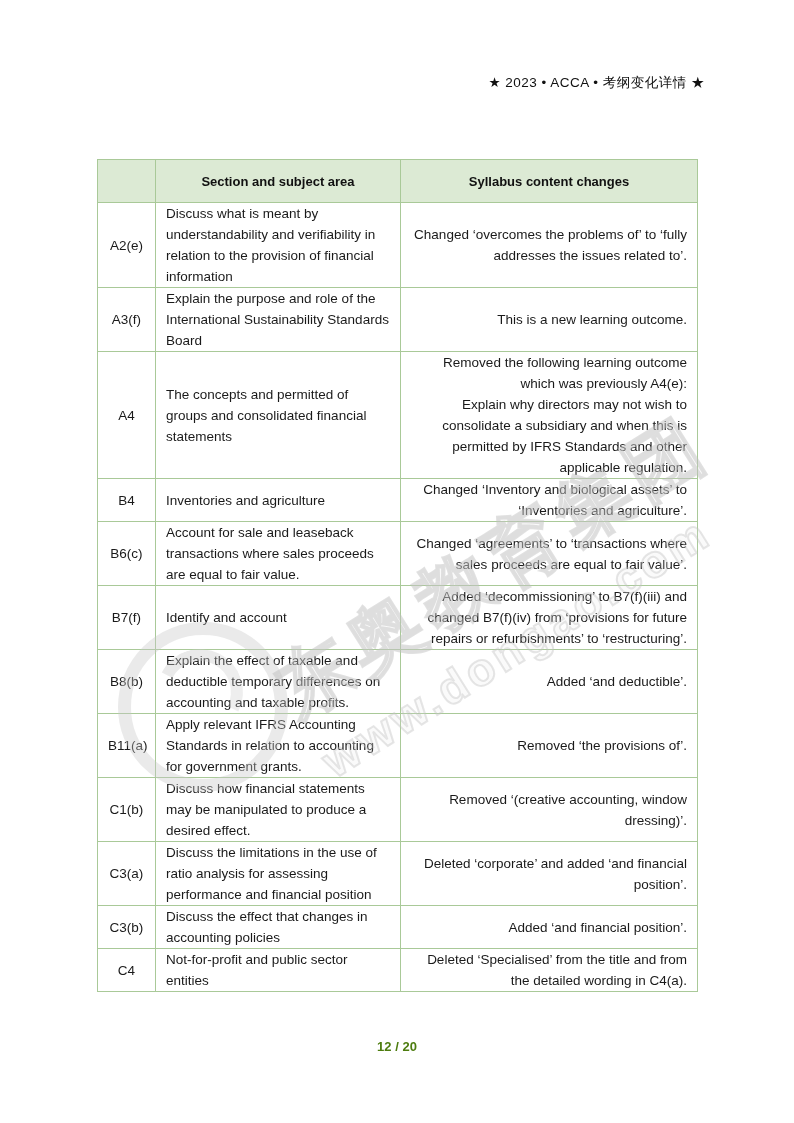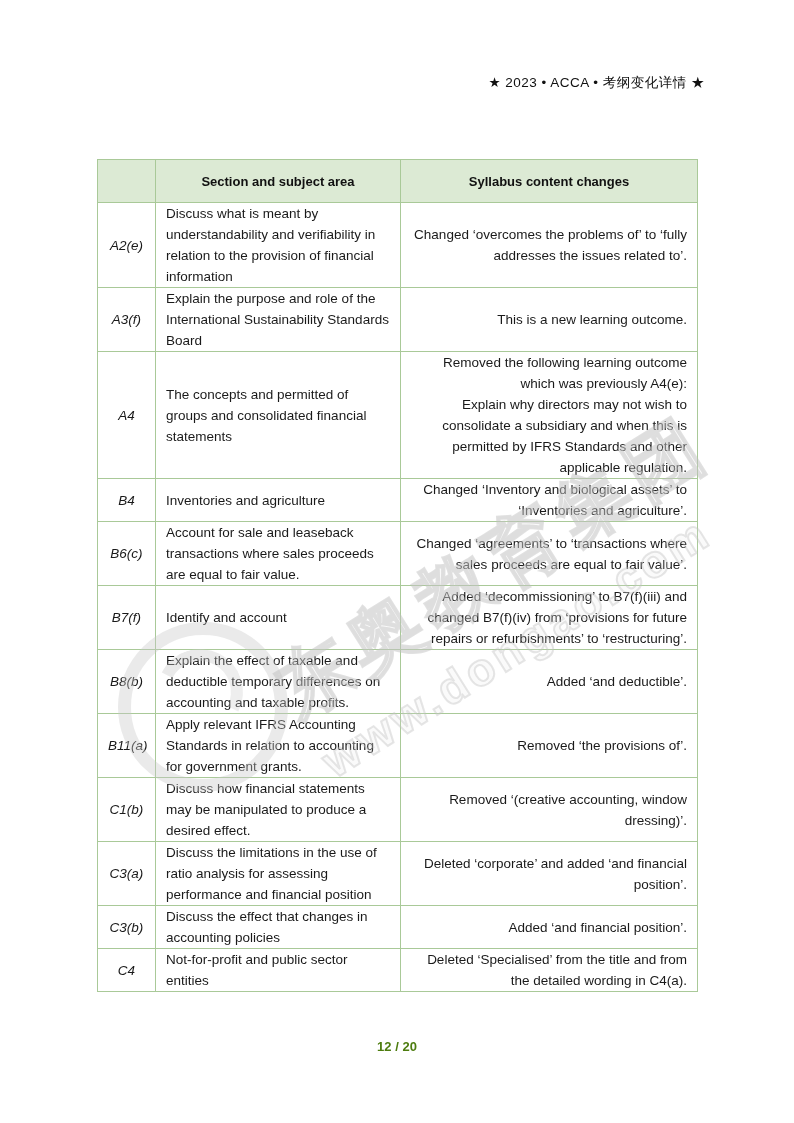--- a/index.html
+++ b/index.html
@@ -58,21 +58,21 @@
     font-weight: bold;
     text-align: center;
     color: #111;
   }
   table.changes td {
     font-size: 13.5px;
     line-height: 21px;
     padding: 0 10px;
     background: transparent;
   }
-  td.cell-code { text-align: center; padding: 0 2px; font-style: italic; }
+  td.cell-code { text-align: center; padding: 0 2px; }
   td.cell-area { text-align: left; }
   td.cell-change { text-align: right; white-space: pre-line; }
   .page-footer {
     position: absolute;
     top: 1023px;
     left: 0;
     width: 100%;
     text-align: center;
     font-size: 13px;
     font-weight: bold;

